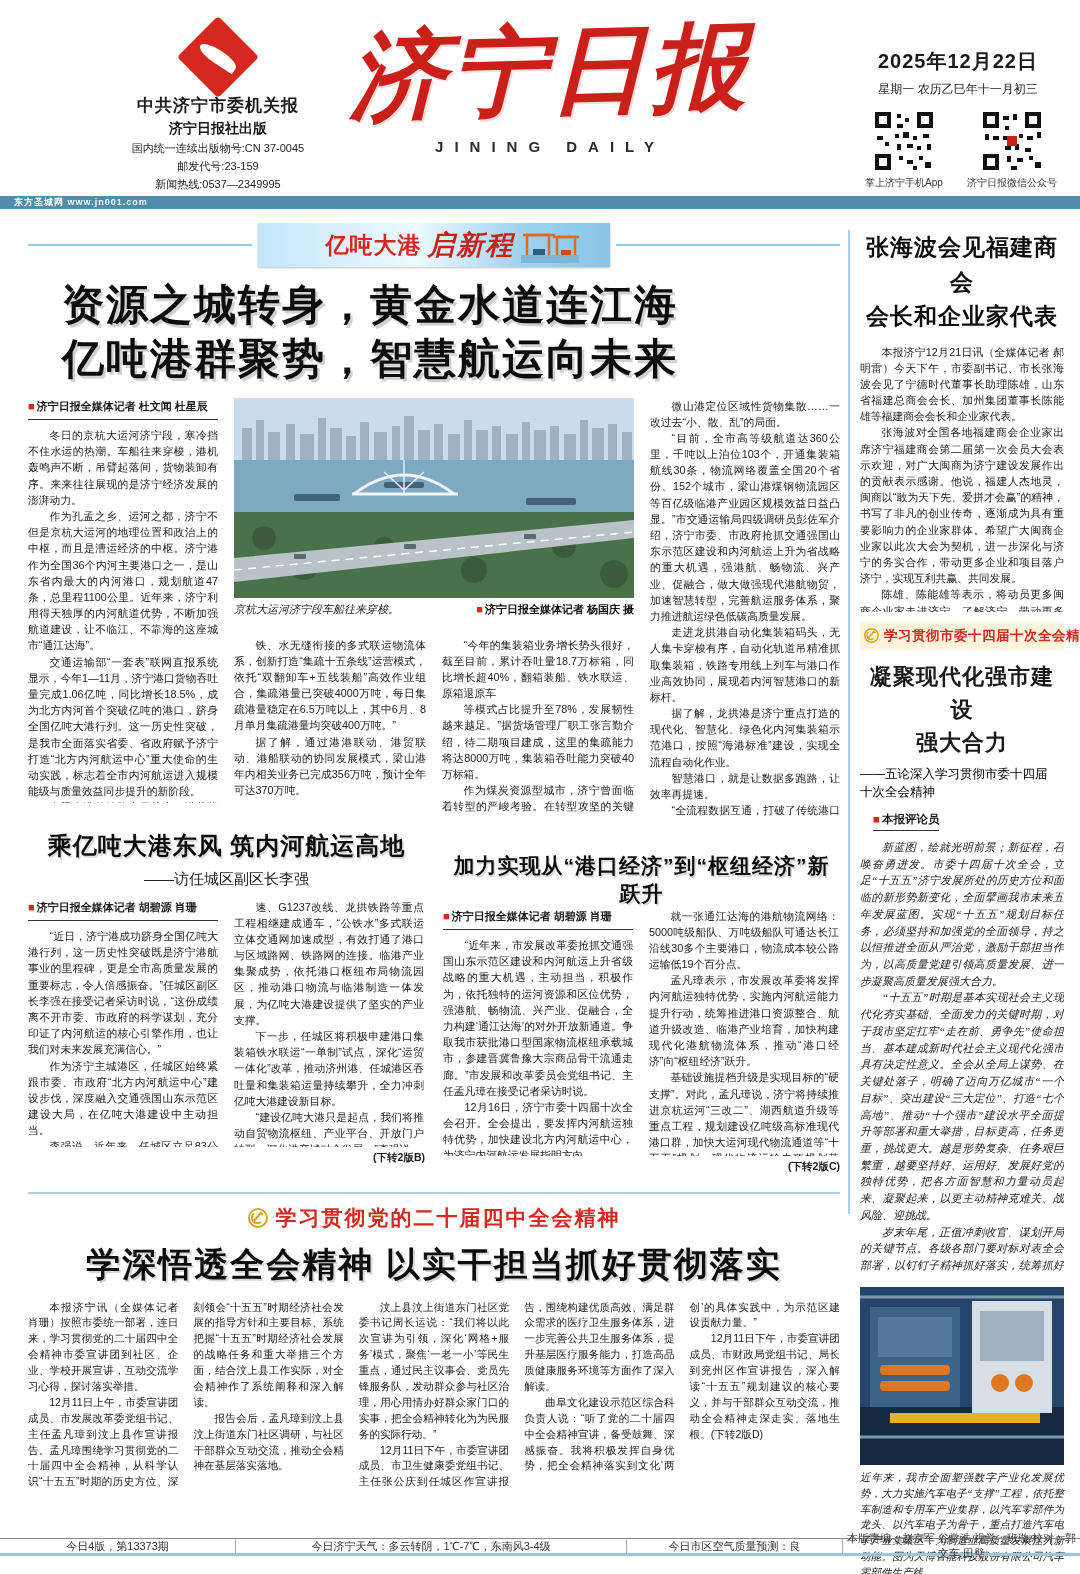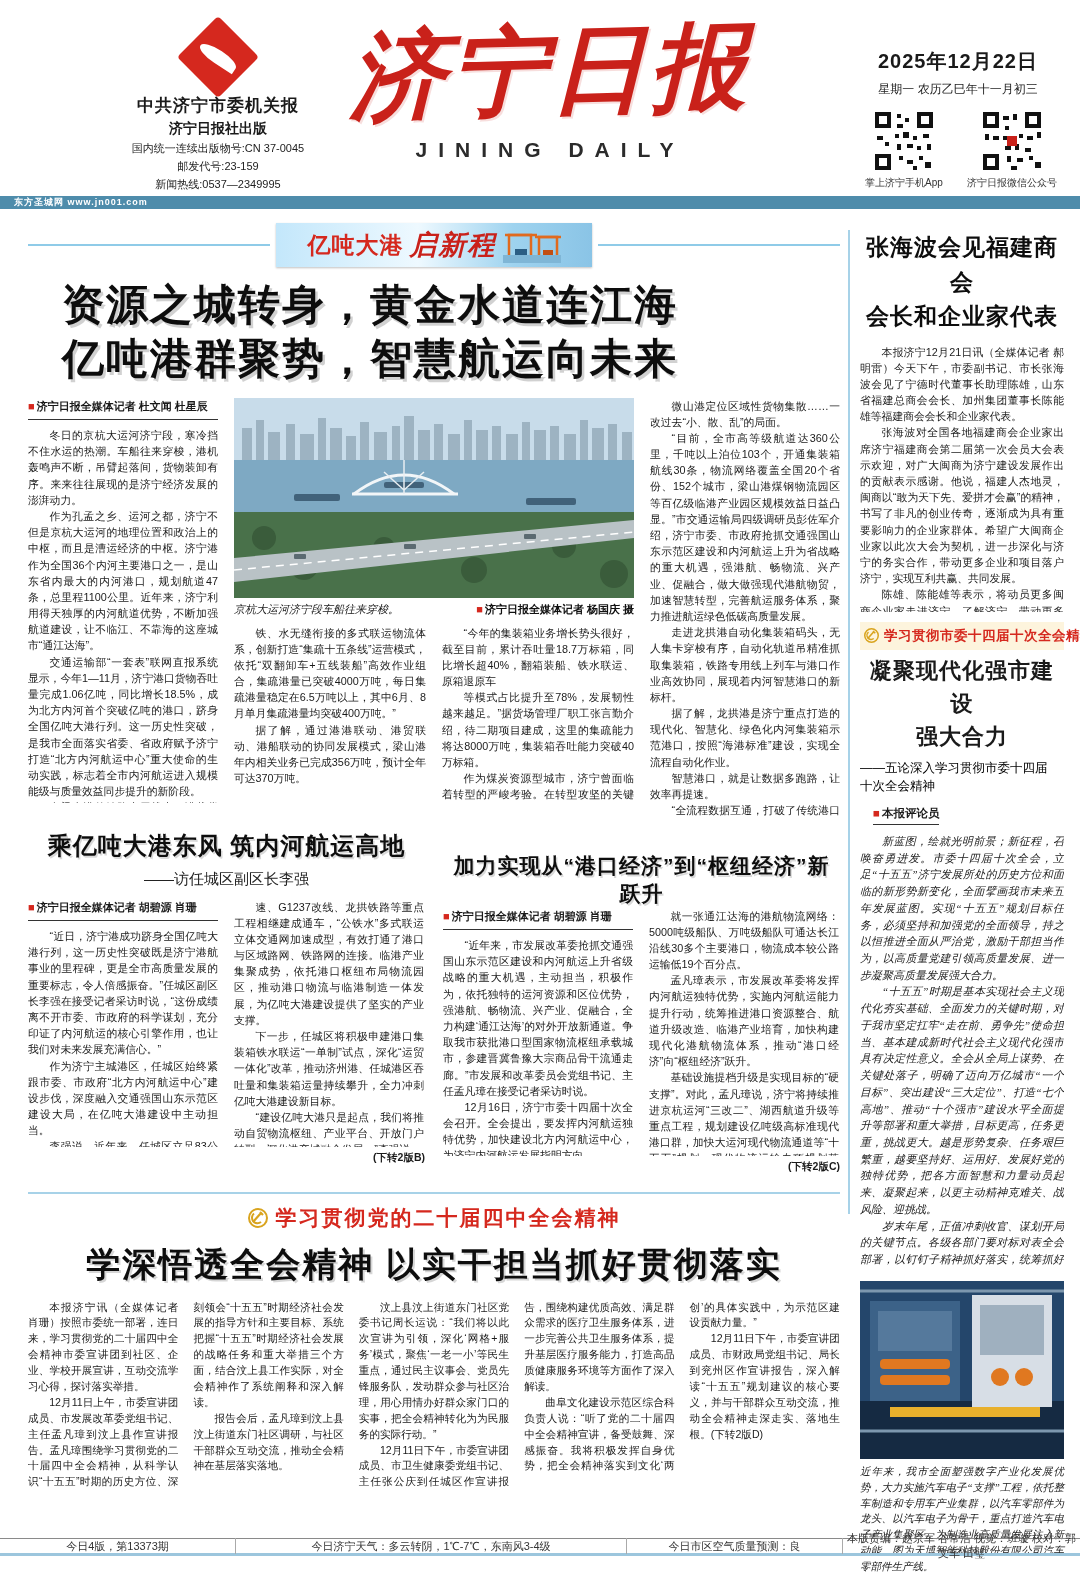--- a/index.html
+++ b/index.html
@@ -14,53 +14,53 @@
   .logo::after{content:"";position:absolute;left:8px;top:22px;width:42px;height:14px;background:#fff;border-radius:50% 50% 0 50%;transform:rotate(-12deg);}
   .org1{font-size:17px;font-weight:bold;letter-spacing:1px;}
   .org2{font-size:14px;font-weight:bold;margin-top:3px;}
   .mast-meta{font-size:11px;margin-top:3px;color:#222;}
   .mast-center{position:absolute;left:340px;top:6px;width:420px;text-align:center;}
   .paper-title{
     font-family:"DejaVu Serif","Liberation Serif",serif;font-weight:900;font-style:italic;
     color:#c9211a;font-size:96px;line-height:1.35;letter-spacing:4px;white-space:nowrap;
     text-shadow:2px 2px 0 rgba(201,33,26,.15);transform:skewY(-1.5deg);
   }
-  .paper-title-en{font-size:21px;letter-spacing:11px;color:#2b2b2b;margin-top:2px;font-weight:bold;}
+  .paper-title-en{font-size:15px;letter-spacing:11px;color:#2b2b2b;margin-top:2px;font-weight:bold;}
   .mast-right{position:absolute;left:852px;top:48px;width:212px;text-align:center;}
   .date-main{font-size:20px;font-weight:bold;letter-spacing:1px;}
   .date-sub{font-size:12px;margin-top:6px;color:#222;}
   .qr-row{display:flex;justify-content:space-between;margin-top:12px;padding:0 6px;}
   .qr-box{width:92px;}
   .qr-box svg{display:block;margin:0 auto;}
   .qr-cap{font-size:10px;margin-top:4px;color:#333;}
   .bluebar{position:absolute;left:0;top:196px;width:1080px;height:13px;background:#4e8cab;color:#fff;
     font-size:9px;font-weight:bold;line-height:13px;padding-left:14px;box-sizing:border-box;letter-spacing:1px;}
   
   .vdivider{position:absolute;left:848px;top:230px;width:2px;height:984px;background:#a7d2e8;}
   .main-left{position:absolute;left:28px;top:222px;width:812px;}
   .right-col{position:absolute;left:860px;top:230px;width:204px;}
   
   .banner-row{display:flex;align-items:center;height:46px;}
   .hline{flex:1;height:2px;background:#8fcbe8;}
   .banner{width:316px;height:44px;margin:0 6px;background:linear-gradient(90deg,#c3e7fb 0%,#eef9ff 45%,#9ed3ef 75%,#8ac4e6 100%);
-    display:flex;align-items:center;justify-content:center;gap:6px;box-shadow:0 1px 2px rgba(0,0,0,.25);}
+    display:flex;align-items:center;justify-content:center;gap:6px;box-shadow:0 1px 2px rgba(0,0,0,.25);padding-left:36px;}
   .banner-t1{color:#d5281e;font-weight:900;font-size:23px;letter-spacing:1px;}
   .banner-t2{color:#c9211a;font-weight:900;font-size:27px;font-family:"Liberation Serif",serif;font-style:italic;letter-spacing:2px;}
   
   .main-headline{margin:10px 0 12px 34px;font-size:42px;line-height:1.28;font-weight:900;letter-spacing:2px;color:#0d0d0d;
     text-shadow:2.5px 2.5px 0 rgba(0,0,0,.18);}
   
   .art-top{display:flex;gap:16px;height:418px;overflow:hidden;}
   .coltext{font-size:10.8px;line-height:1.5;text-align:justify;overflow:hidden;}
   .coltext p{margin:0;text-indent:2em;}
   .c190{width:190px;height:418px;}
   .midwrap{width:400px;}
   .photo{width:400px;height:200px;}
   .photo svg{display:block;}
-  .cap-row{display:flex;justify-content:space-between;align-items:baseline;margin:4px 0 8px 0;}
+  .cap-row{display:flex;justify-content:space-between;align-items:baseline;margin:4px 0 20px 0;}
   .kai{font-family:"Liberation Serif",serif;font-style:italic;}
   .cap-left{font-size:11px;color:#222;}
   .credit{font-size:11px;font-weight:bold;color:#111;}
   .bullet{color:#d5281e;margin-right:2px;}
   .midcols{height:186px;column-count:2;column-gap:16px;overflow:hidden;}
   .byline{font-size:11px;font-weight:bold;border-bottom:1.5px solid #333;padding-bottom:5px;margin-bottom:7px;text-indent:0 !important;}
   
   .sub-row{display:flex;gap:18px;margin-top:14px;height:352px;}
   .sub{width:397px;}
   .sub-title{font-size:24px;font-weight:900;text-align:center;letter-spacing:1px;color:#0d0d0d;text-shadow:1.5px 1.5px 0 rgba(0,0,0,.15);}
@@ -76,21 +76,21 @@
   .bot-headline{font-size:34px;font-weight:900;text-align:center;letter-spacing:2px;margin:10px 0 12px 0;color:#0d0d0d;
     text-shadow:2px 2px 0 rgba(0,0,0,.16);}
   .bot-cols{column-count:5;column-gap:15px;height:220px;overflow:hidden;font-size:10.6px;line-height:1.5;text-align:justify;}
   .bot-cols p{margin:0;text-indent:2em;}
   
   .r-title{font-size:23px;font-weight:900;text-align:center;line-height:1.5;letter-spacing:1px;color:#0d0d0d;}
   .r-body{font-size:10.8px;line-height:1.5;text-align:justify;height:268px;overflow:hidden;margin-top:10px;}
   .r-body p{margin:0;text-indent:2em;}
   .r-banner{margin-top:10px;background:#fdf4dd;display:flex;align-items:center;gap:5px;padding:5px 4px;}
   .r-banner-text{color:#d5281e;font-size:13.5px;font-weight:bold;letter-spacing:0.5px;white-space:nowrap;}
-  .ed-title{font-size:22px;font-weight:900;text-align:center;line-height:1.5;margin-top:4px;letter-spacing:1px;}
+  .ed-title{font-size:22px;font-weight:900;text-align:center;line-height:1.5;margin-top:10px;letter-spacing:1px;}
   .ed-sub{font-size:12.5px;margin-top:6px;line-height:1.5;color:#000000;}
   .ed-byline{font-size:11.5px;font-weight:bold;border-bottom:1.5px solid #333;display:inline-block;padding-bottom:3px;margin-top:10px;margin-left:13px;}
   .ed-body{font-size:11px;line-height:1.52;text-align:justify;height:438px;overflow:hidden;margin-top:8px;}
   .ed-body p{margin:0;text-indent:2em;}
   .r-photo{margin-top:10px;width:204px;height:178px;}
   .r-cap{font-size:10.5px;line-height:1.5;text-align:justify;margin-top:5px;}
   
   .footer{position:absolute;left:0;top:1538px;width:1080px;height:18px;border-top:1px solid #8a8a8a;border-bottom:3px solid #9cc6dd;
     display:flex;align-items:center;box-sizing:border-box;}
   .fseg{font-size:11px;color:#333;text-align:center;}

